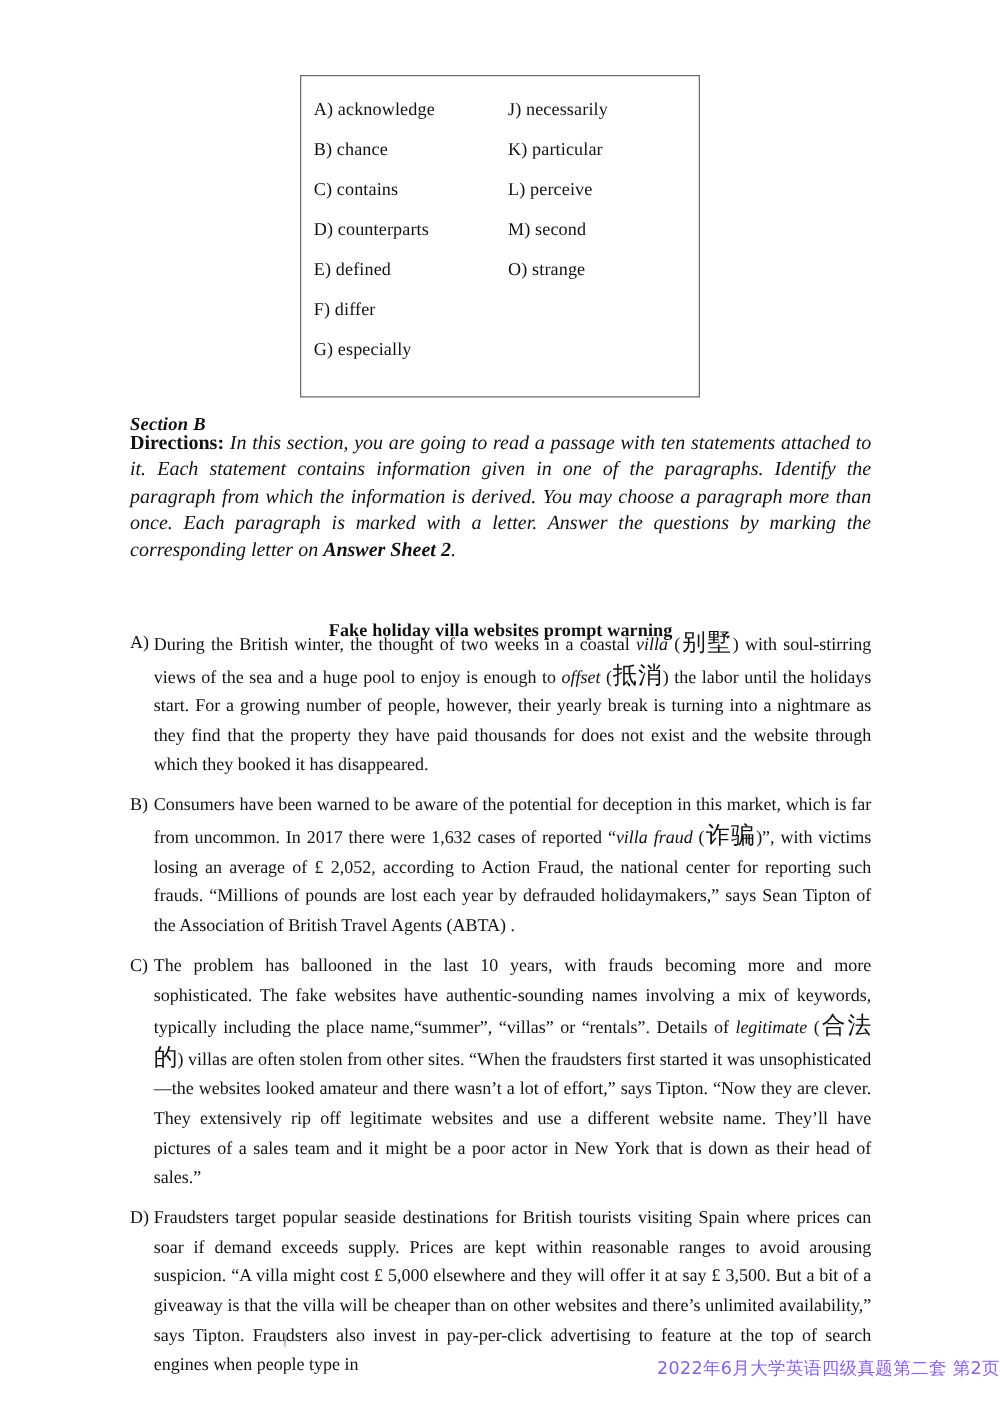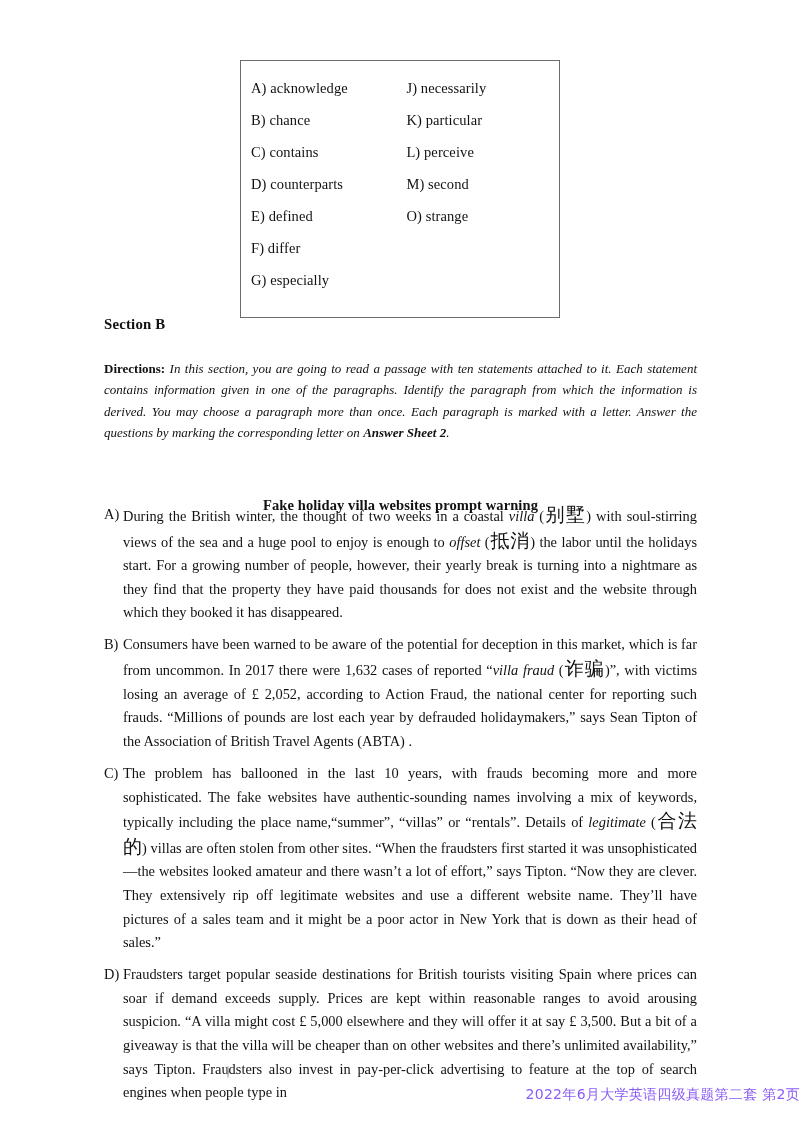--- a/index.html
+++ b/index.html
@@ -50,33 +50,34 @@
 
   
   .sheet {
     position: absolute;
     left: 104px;
     top: 0;
     width: 593px;
   }
   .section-head {
     position: absolute;
-    top: 316px;
+    top: 332px;
     left: 0;
     font-size: 14.8px;
     font-weight: bold;
     letter-spacing: 0.2px;
+    font-style: italic;
   }
 
   .directions {
     position: absolute;
-    top: 358px;
-    left: 0;
-    width: 593px;
-    font-size: 13px;
+    top: 344px;
+    left: 0;
+    width: 593px;
+    font-size: 16px;
     line-height: 21.4px;
     text-align: justify;
     text-justify: inter-word;
   }
   .directions .dir-label {
     font-weight: bold;
     font-style: normal;
   }
   .directions .dir-body {
     font-style: italic;

